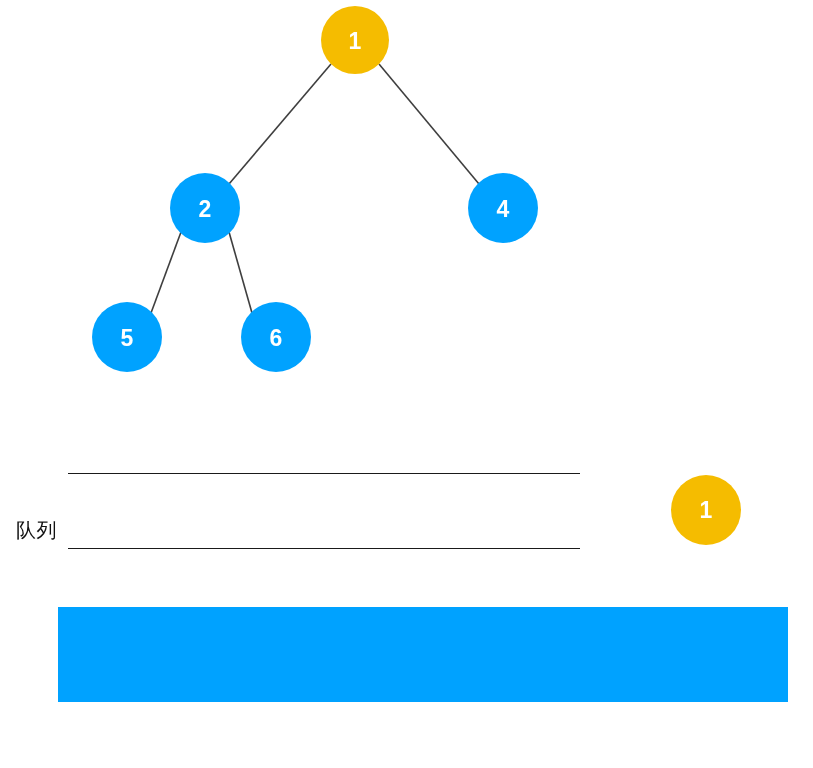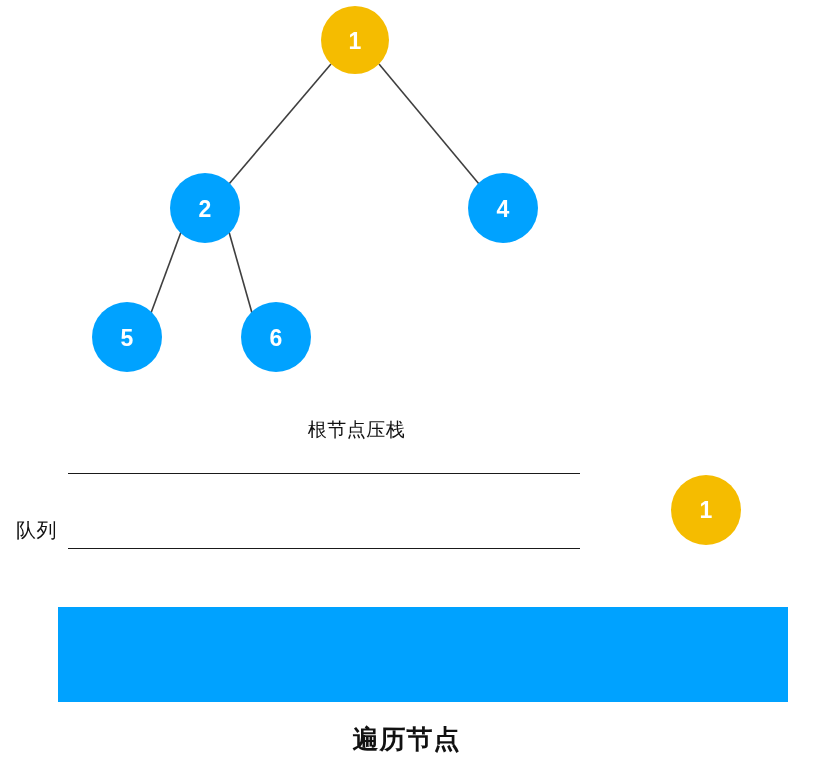--- a/index.html
+++ b/index.html
@@ -155,26 +155,24 @@
       <circle class="node-circle-blue" cx="127" cy="337" r="35"></circle>
       <text class="node-label" x="127" y="338">5</text>
     </g>
 
     <g>
       <circle class="node-circle-blue" cx="276" cy="337" r="35"></circle>
       <text class="node-label" x="276" y="338">6</text>
     </g>
   </svg>
 
-  <div class="caption" id="push-caption">根节点压栈</div>
 
   <div class="caption" id="queue-caption">队列</div>
 
   <div class="queue-rail" id="queue-rail-top"></div>
   <div class="queue-rail" id="queue-rail-bottom"></div>
 
   <div id="queue-item">1</div>
 
   <div id="traverse-bar"></div>
 
-  <div class="caption" id="traverse-caption">遍历节点</div>
 
 </div>
 
 </body></html>

